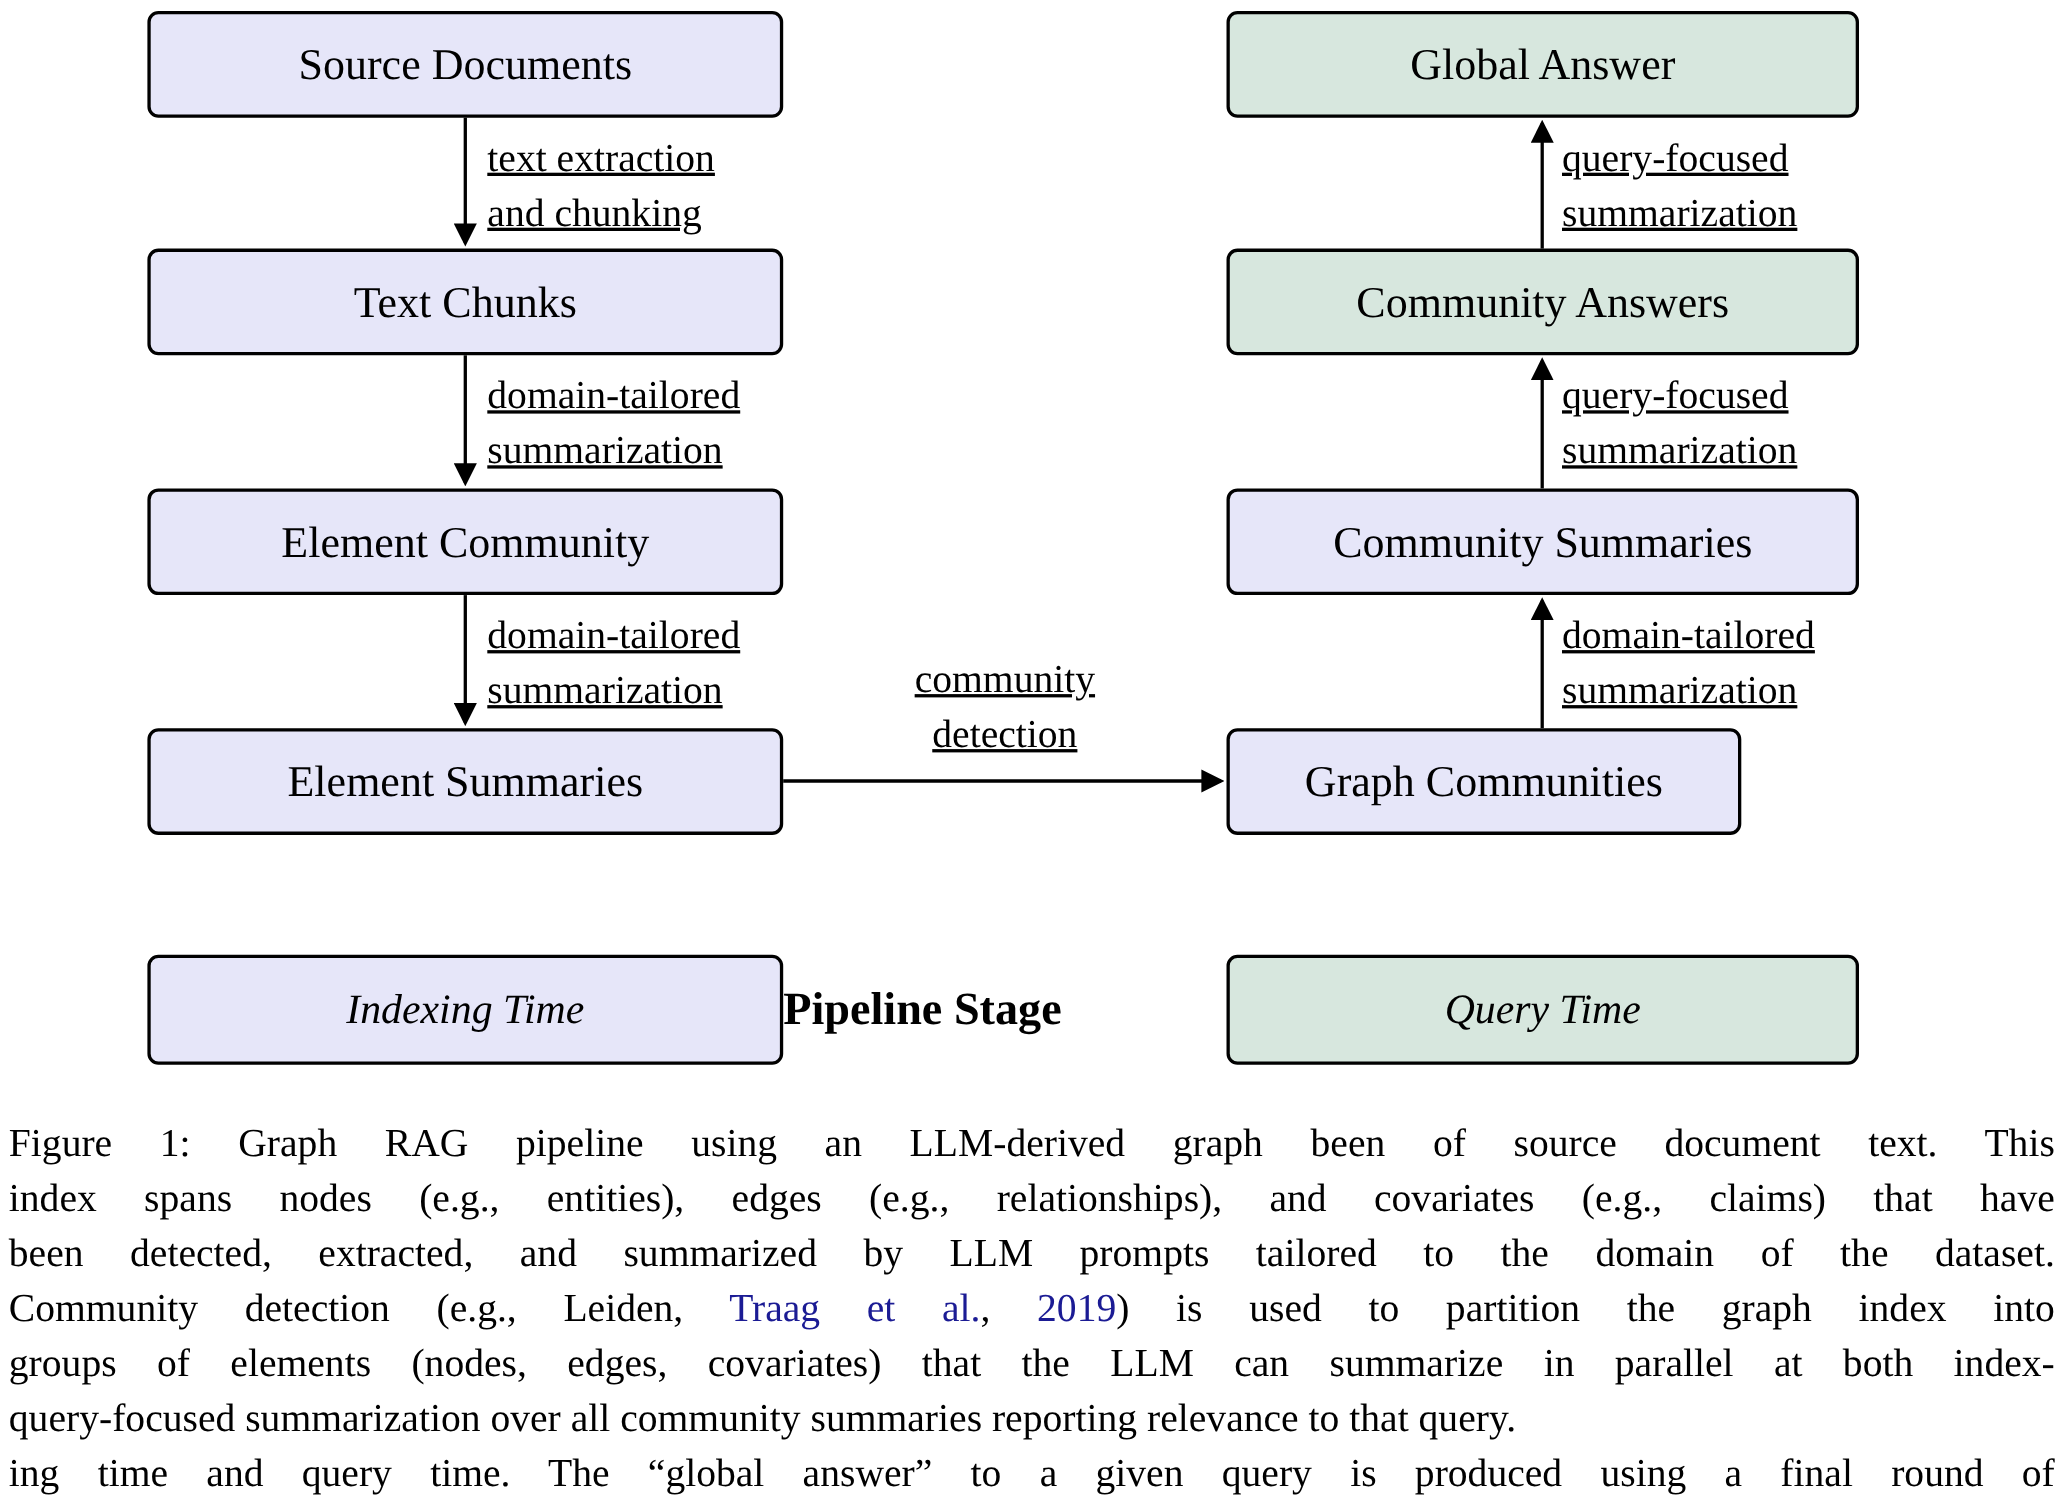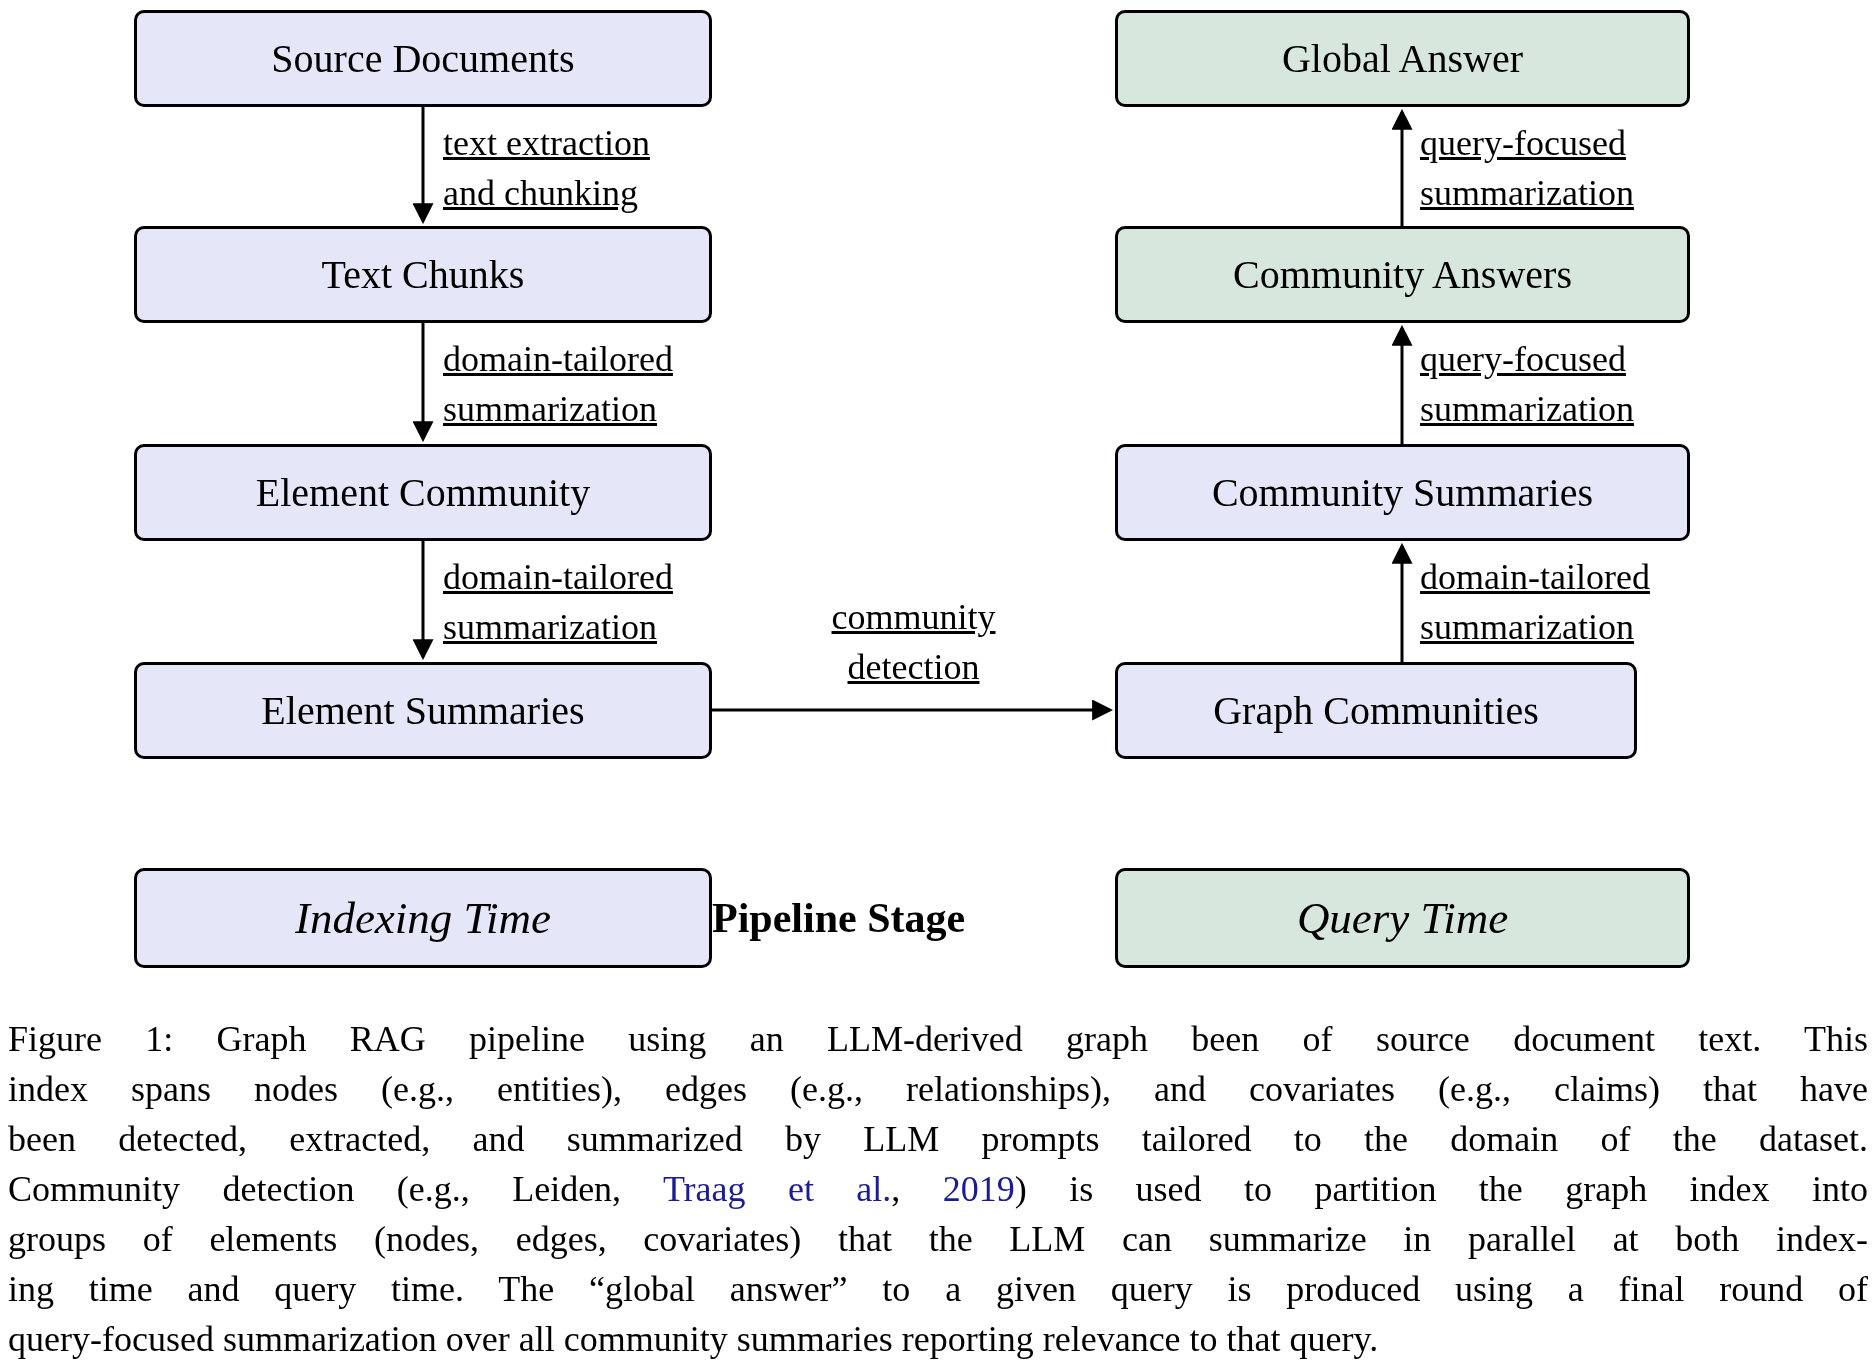--- a/index.html
+++ b/index.html
@@ -9,21 +9,21 @@
   }
   .arrow-layer{position:absolute;left:0;top:0;width:1876px;height:1010px;}
   .node{
     position:absolute;box-sizing:border-box;height:97px;
     border:3px solid var(--border,#000);border-radius:10px;
     display:flex;align-items:center;justify-content:center;
     font-size:40px;line-height:1;
   }
   .node.idx{background:var(--idx,#e6e6f9);}
   .node.qry{background:var(--qry,#d7e7de);}
-  .node.legend{height:100px;font-size:45px;font-style:italic;}
+  .node.legend{height:100px;font-size:38px;font-style:italic;}
   .stage-label{
     position:absolute;display:flex;align-items:center;justify-content:flex-start;
     font-size:42px;font-weight:bold;
   }
   .elabel{position:absolute;font-size:36px;line-height:50px;}
   .elabel span{display:block;text-decoration:underline;}
   .elabel.centered{text-align:center;}
   .caption{
     position:absolute;left:8px;top:1014px;width:1860px;
     font-size:36px;line-height:50px;
@@ -67,21 +67,21 @@
 
   <div class="node qry" style="left:1115px;top:226px;width:575px">
     <span>Community Answers</span>
   </div>
   <div class="node qry" style="left:1115px;top:10px;width:575px">
     <span>Global Answer</span>
   </div>
   <div class="node idx" style="left:1115px;top:444px;width:575px">
     <span>Community Summaries</span>
   </div>
-  <div class="node idx" style="left:1115px;top:662px;width:522px">
+  <div class="node idx" style="left:1115px;top:662px;width:468px">
     <span>Graph Communities</span>
   </div>
 
   <div class="elabel" style="left:443px;top:118px">
     <span>text extraction</span>
     <span>and chunking</span>
   </div>
   <div class="elabel" style="left:443px;top:334px">
     <span>domain-tailored</span>
     <span>summarization</span>
@@ -116,17 +116,17 @@
   <div class="node qry legend" style="left:1115px;top:868px;width:575px">
     <span>Query Time</span>
   </div>
 
   <div class="caption">
       <div class="cap-line"><span>Figure 1: Graph RAG pipeline using an LLM-derived graph been of source document text. This</span></div>
       <div class="cap-line"><span>index spans nodes (e.g., entities), edges (e.g., relationships), and covariates (e.g., claims) that have</span></div>
       <div class="cap-line"><span>been detected, extracted, and summarized by LLM prompts tailored to the domain of the dataset.</span></div>
       <div class="cap-line"><span>Community detection (e.g., Leiden, </span><span class="cite-link">Traag et al.</span><span>, </span><span class="cite-link">2019</span><span>) is used to partition the graph index into</span></div>
       <div class="cap-line"><span>groups of elements (nodes, edges, covariates) that the LLM can summarize in parallel at both index-</span></div>
+      <div class="cap-line last"><span>query-focused summarization over all community summaries reporting relevance to that query.</span></div>
       <div class="cap-line"><span>ing time and query time. The “global answer” to a given query is produced using a final round of</span></div>
-      <div class="cap-line last"><span>query-focused summarization over all community summaries reporting relevance to that query.</span></div>
     </div>
 
 </div>
 
 </body></html>

